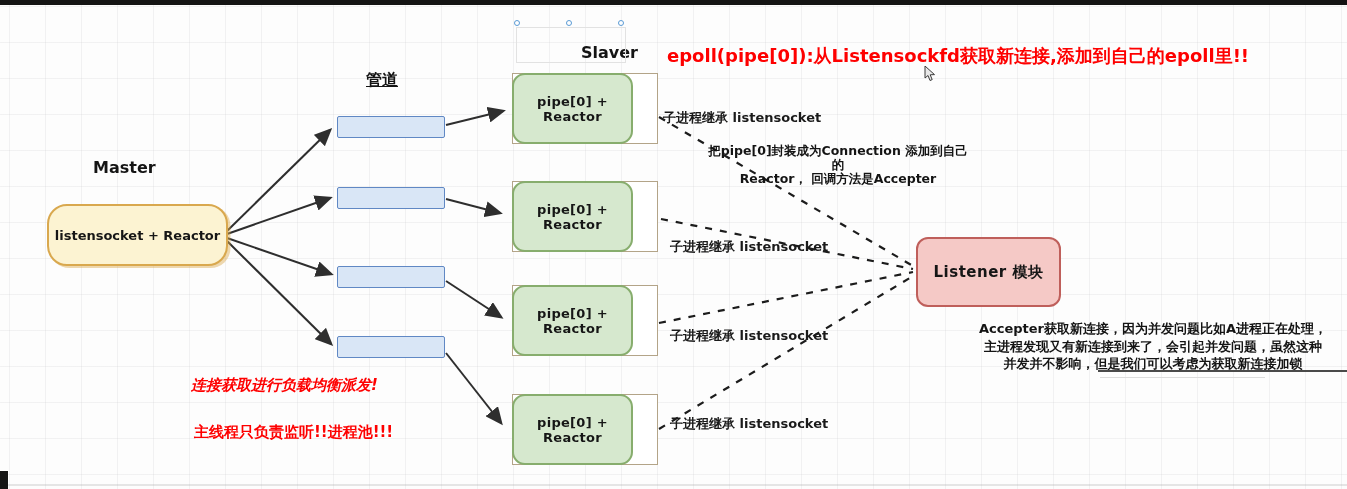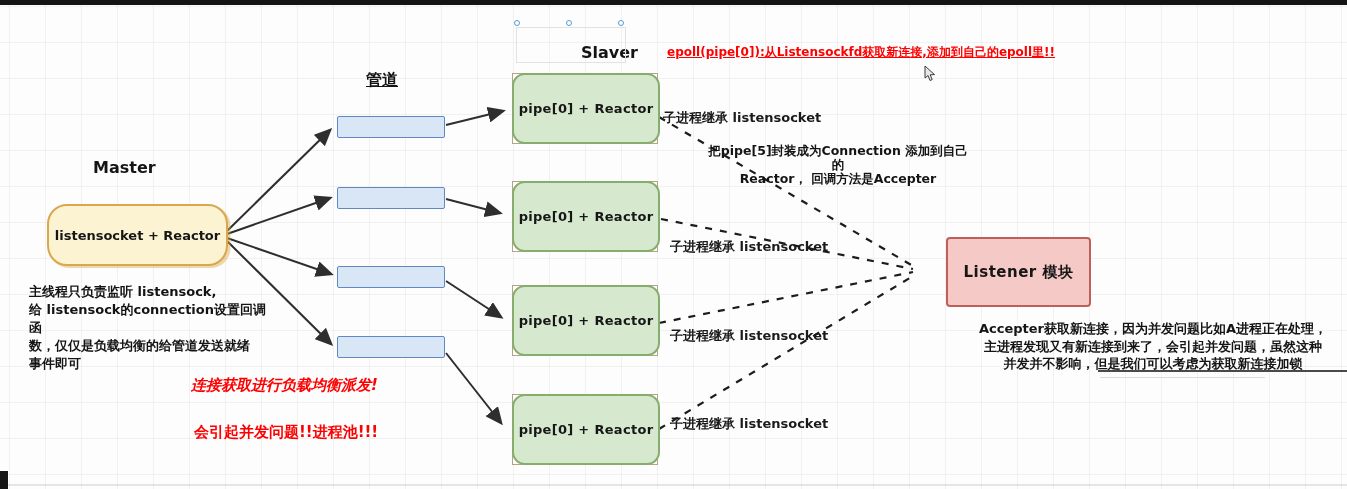--- a/index.html
+++ b/index.html
@@ -20,31 +20,31 @@
   .master-box{left:47px;top:204px;width:177px;height:58px;border-radius:20px;
     background:#fcf3d2;border:2px solid #d9a84e;display:flex;align-items:center;justify-content:center;
     box-shadow:2.5px 2px 0 rgba(217,168,78,.45);}
   .master-box .node-label{font-size:13px;}
 
   .pipe{left:337px;width:108px;height:22px;background:#d9e6f6;border:1.5px solid #6088c4;border-radius:2px;box-sizing:border-box;}
   .pipe1{top:116px;} .pipe2{top:187px;} .pipe3{top:266px;} .pipe4{top:336px;}
 
   .slave-frame{left:512px;width:146px;height:71px;background:#ffffff;border:1px solid #b3a488;box-sizing:border-box;}
   .sf1{top:73px;} .sf2{top:181px;} .sf3{top:285px;} .sf4{top:394px;}
-  .slave-box{position:absolute;left:-1px;top:-1px;width:148px;height:71px;border-radius:13px;
+  .slave-box{position:absolute;left:-1px;top:-1px;width:121px;height:71px;border-radius:13px;
     background:#d6e8ce;border:2px solid #87ad6d;box-sizing:border-box;
     display:flex;align-items:center;justify-content:center;text-align:center;}
   .slave-box .node-label{font-size:13px;letter-spacing:.3px;}
 
-  .listener-box{left:916px;top:237px;width:141px;height:66px;border-radius:4px;
-    background:#f5c9c6;border:2px solid #bf5f5b;display:flex;align-items:center;justify-content:center;margin-left:30px;}
+  .listener-box{left:916px;top:237px;width:141px;height:66px;border-radius:12px;
+    background:#f5c9c6;border:2px solid #bf5f5b;display:flex;align-items:center;justify-content:center;}
   .listener-box .node-label{font-size:15px;letter-spacing:.5px;}
 
   .red-note{color:#fe0000;font-weight:bold;white-space:nowrap;}
-  .epoll-note{left:667px;top:44px;font-size:12px;text-decoration:underline;}
+  .epoll-note{left:667px;top:44px;font-size:18px;}
   .dispatch-note{left:191px;top:376px;font-size:15px;font-style:italic;}
   .pipecomm-note{left:194px;top:423px;font-size:15px;}
 
   .ink-note{color:#141414;font-weight:bold;white-space:pre-line;}
   .conn-note{left:708px;top:144px;width:260px;font-size:12.5px;line-height:14px;text-align:center;}
   .mainthread-note{left:29px;top:283px;width:245px;font-size:13px;line-height:18px;}
   .accepter-note{left:953px;top:320px;width:400px;font-size:13px;line-height:17.5px;text-align:center;}
 
   .inherit-note{color:#1a1a1a;font-weight:700;font-size:13px;white-space:nowrap;}
   .in1{left:663px;top:109px;} .in2{left:670px;top:238px;} .in3{left:670px;top:327px;} .in4{left:670px;top:415px;}
@@ -129,33 +129,29 @@
       <span class="node-label">pipe[0] + Reactor</span>
     </div>
   </div>
 
   <div class="abs listener-box">
     <span class="node-label">Listener 模块</span>
   </div>
 
   <div class="abs red-note epoll-note">epoll(pipe[0]):从Listensockfd获取新连接,添加到自己的epoll里!!</div>
   <div class="abs red-note dispatch-note">连接获取进行负载均衡派发!</div>
-  <div class="abs red-note pipecomm-note">会引起并发问题!!进程池!!!</div>
+  <div class="abs red-note pipecomm-note">主线程只负责监听!!进程池!!!</div>
 
   <div class="abs inherit-note in1">子进程继承 listensocket</div>
   <div class="abs inherit-note in2">子进程继承 listensocket</div>
   <div class="abs inherit-note in3">子进程继承 listensocket</div>
   <div class="abs inherit-note in4">子进程继承 listensocket</div>
 
-  <div class="abs ink-note conn-note">把pipe[5]封装成为Connection 添加到自己的
+  <div class="abs ink-note conn-note">把pipe[0]封装成为Connection 添加到自己的
 Reactor， 回调方法是Accepter</div>
-  <div class="abs ink-note mainthread-note">主线程只负责监听 listensock,
-给 listensock的connection设置回调函
-数，仅仅是负载均衡的给管道发送就绪
-事件即可</div>
   <div class="abs ink-note accepter-note">Accepter获取新连接，因为并发问题比如A进程正在处理，
 主进程发现又有新连接到来了，会引起并发问题，虽然这种
 并发并不影响，但是我们可以考虑为获取新连接加锁</div>
 
   <div class="abs underline1"></div>
   <div class="abs underline2"></div>
 
   <svg class="abs cursor" viewBox="0 0 12 16">
     <path d="M1,0 L1,12 L4,9.5 L6,14.5 L8.2,13.6 L6.2,8.8 L10.5,8.6 Z" fill="#e8e8e8" stroke="#3a3a3a" stroke-width="1"></path>
   </svg>

